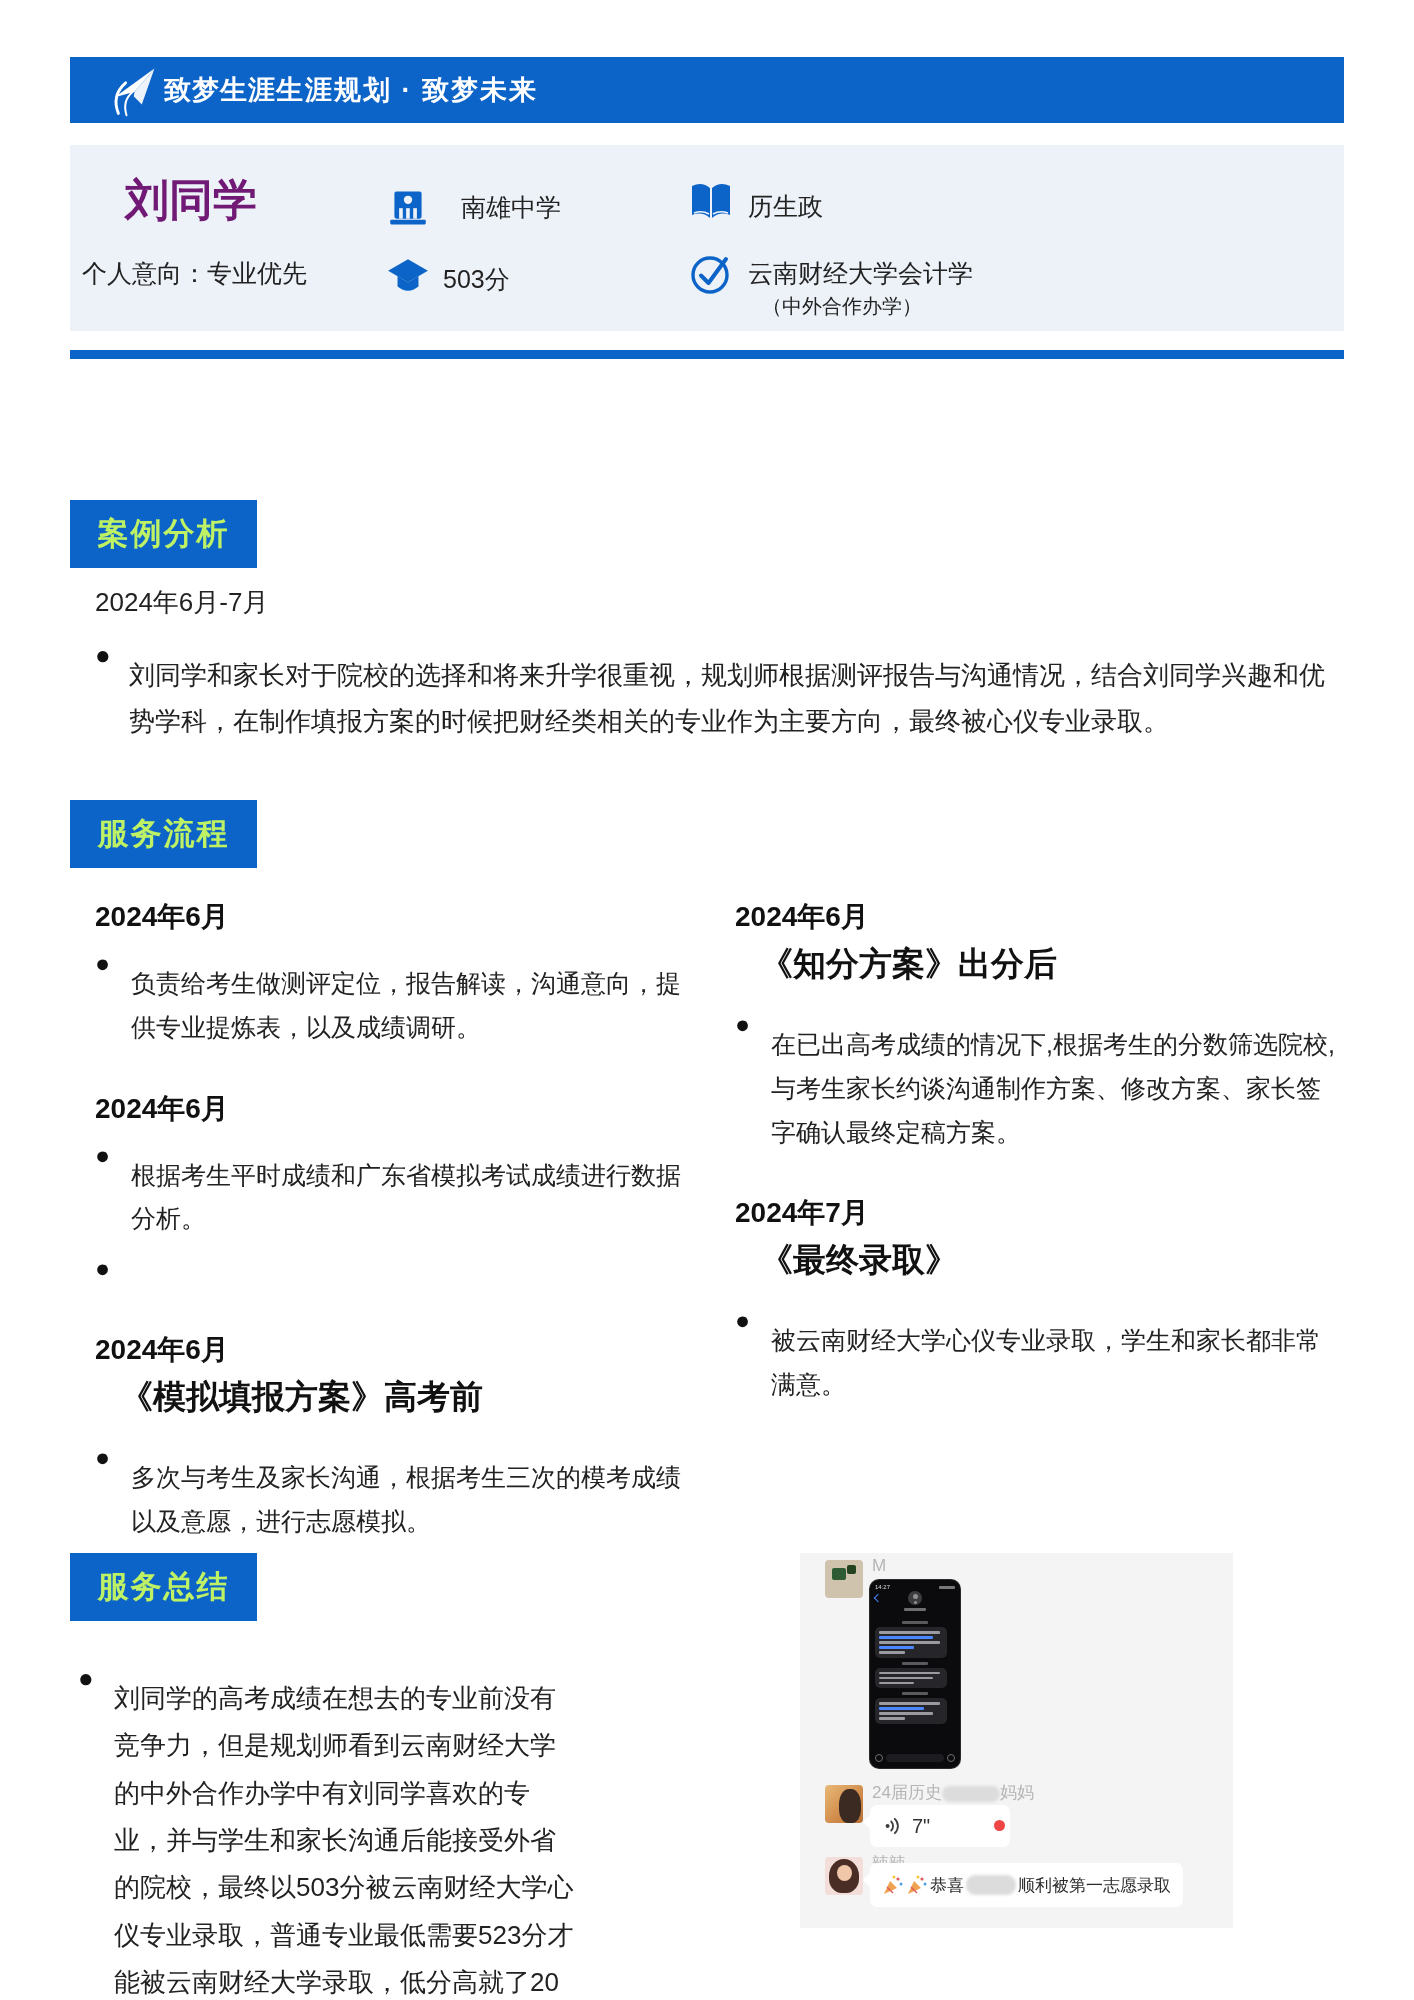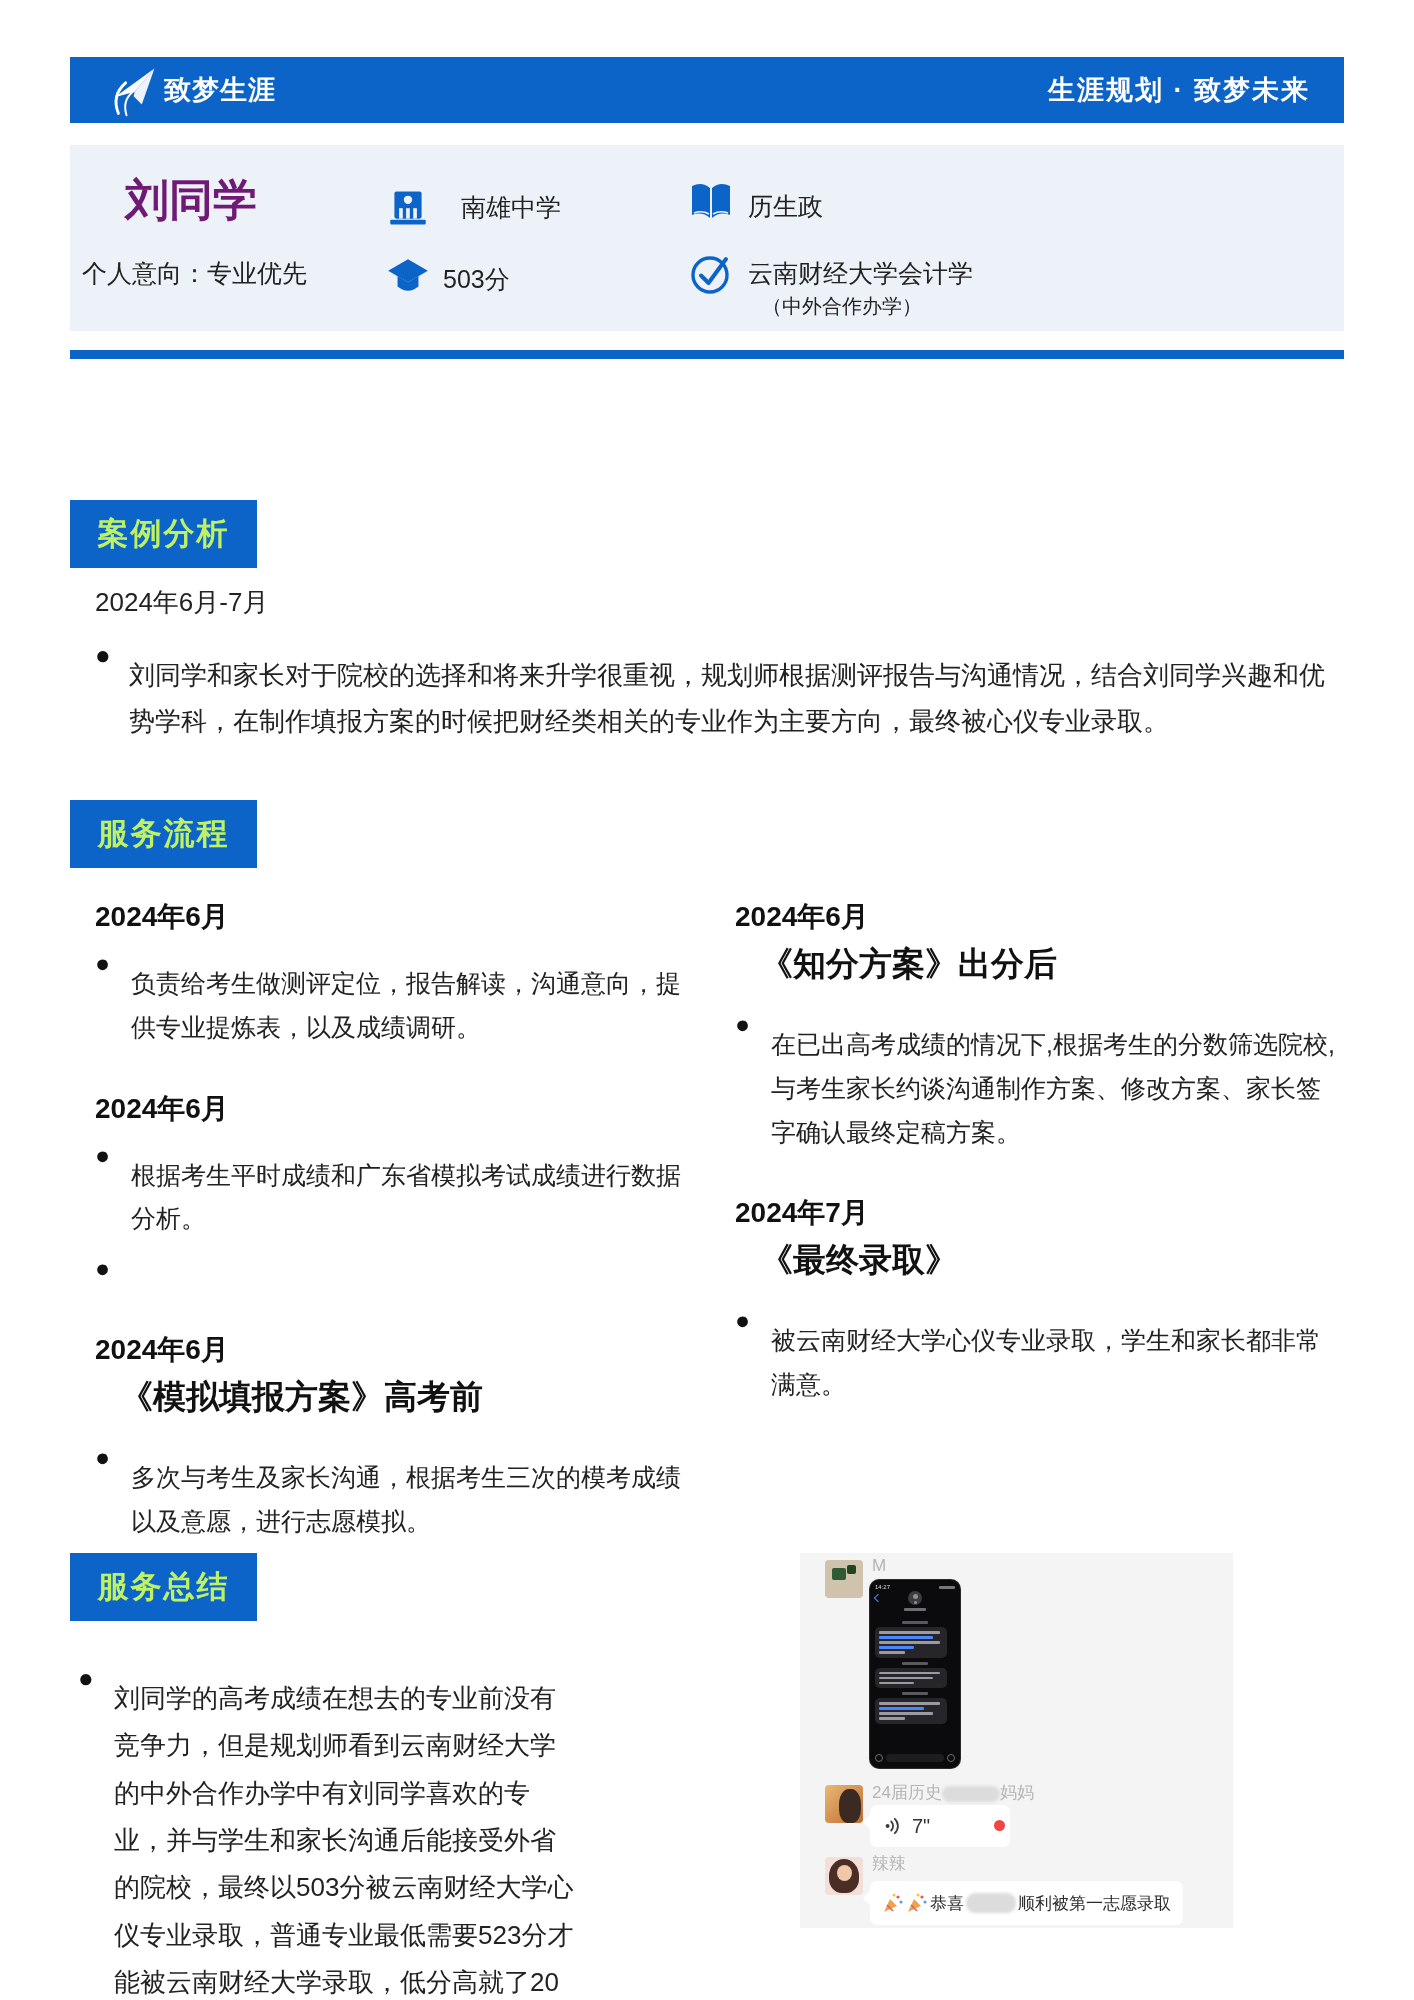--- a/index.html
+++ b/index.html
@@ -1,20 +1,20 @@
 <!DOCTYPE html>
 <html><head>
 <meta charset="utf-8">
 <style>
   html,body{margin:0;padding:0;background:#ffffff;}
   body{width:1414px;height:2000px;position:relative;font-family:"Liberation Sans","DejaVu Sans",sans-serif;color:#1d1d1d;overflow:hidden;}
   .abs{position:absolute;}
 
   
-  .header{left:70px;top:57px;width:1274px;height:66px;background:#0d64c8;display:flex;align-items:center;justify-content:space-between;padding:8px 34px;box-sizing:border-box;}
+  .header{left:70px;top:57px;width:1274px;height:66px;background:#0d64c8;display:flex;align-items:center;padding:8px 34px;box-sizing:border-box;}
   .logo{display:flex;align-items:center;gap:6px;}
   .logo-text{color:#fff;font-size:27px;font-weight:bold;letter-spacing:1px;}
   .tagline{color:#fff;font-size:27px;font-weight:bold;letter-spacing:2px;}
 
   
   .card{left:70px;top:145px;width:1274px;height:186px;background:#edf2f8;}
   .stu-name{left:55px;top:26px;font-size:44px;font-weight:bold;color:#701a75;}
   .stu-intent{left:12px;top:112px;font-size:25px;color:#222;}
   .ci-icon{width:46px;height:46px;}
   .ci-label{font-size:25px;color:#222;}
@@ -286,21 +286,21 @@
     </svg>
     <span class="voice-txt">7"</span>
   </div>
   <div class="red-dot" style="left:194px;top:267px;"></div>
 
   <div class="avatar av3" style="left:25px;top:304px;">
     <span class="hair"></span>
     <span class="face"></span>
   </div>
   <div class="chat-name" style="left:72px;top:299px;">辣辣</div>
-  <div class="wbubble" style="left:70px;top:328px;height:44px;padding:0 12px;">
+  <div class="wbubble" style="left:70px;top:310px;height:44px;padding:0 12px;">
     <span class="msg-txt">
       <svg width="22" height="22" viewBox="0 0 22 22">
         <polygon points="2,20 8,7 15,14" fill="#f0a24f"></polygon>
         <line x1="5" y1="13" x2="11" y2="19" stroke="#e25b5b" stroke-width="1.4"></line>
         <circle cx="16" cy="5" r="1.6" fill="#e25b5b"></circle>
           <circle cx="19" cy="10" r="1.5" fill="#4d9de5"></circle>
           <circle cx="12" cy="3" r="1.5" fill="#f5c542"></circle>
       </svg>
       <svg width="22" height="22" viewBox="0 0 22 22">
         <polygon points="2,20 8,7 15,14" fill="#f0a24f"></polygon>

